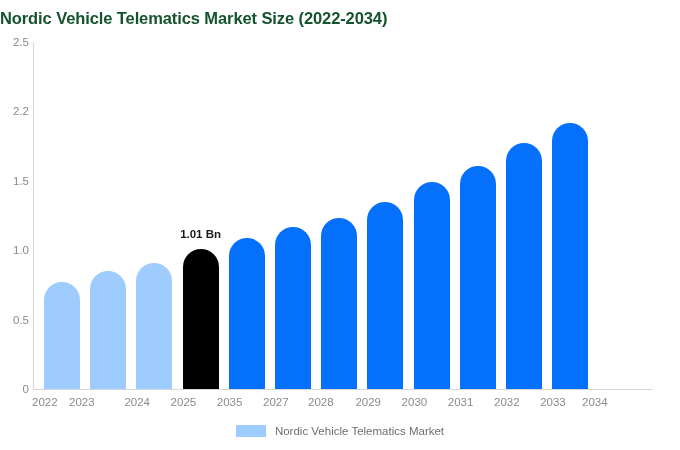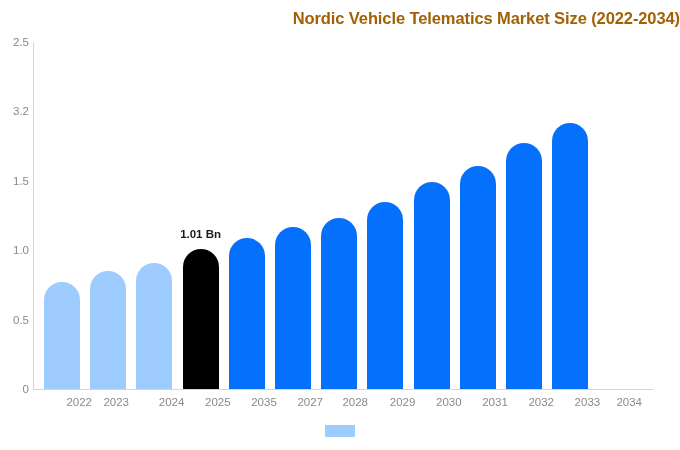--- a/index.html
+++ b/index.html
@@ -15,24 +15,24 @@
     width: 680px;
     height: 450px;
     background: #ffffff;
     overflow: hidden;
   }
   #chart-title {
     position: absolute;
     left: 0;
     top: 9px;
     width: 680px;
-    text-align: right;
+    text-align: left;
     font-size: 16.5px;
     font-weight: bold;
-    color: #a16207;
+    color: #14532d;
     letter-spacing: -0.1px;
   }
   
   #plot {
     position: absolute;
     left: 33px;
     top: 42px;
     width: 620px;
     height: 347px;
   }
@@ -87,21 +87,21 @@
     transform: translateX(-50%);
     font-size: 11.5px;
     font-weight: bold;
     color: #1b1b1b;
     white-space: nowrap;
   }
   .x-tick-label {
     position: absolute;
     top: 396px;
     width: 60px;
-    text-align: right;
+    text-align: left;
     font-size: 11.5px;
     color: #8a8a8a;
     white-space: nowrap;
   }
   #legend {
     position: absolute;
     left: 0;
     top: 425px;
     width: 680px;
     display: flex;
@@ -126,21 +126,21 @@
 
 <div id="chart-root">
 
   <div id="chart-title">Nordic Vehicle Telematics Market Size (2022-2034)</div>
 
   <div id="y-tick-labels">
       <div class="y-tick-label" style="top: 389px;">0</div>
       <div class="y-tick-label" style="top: 319.6px;">0.5</div>
       <div class="y-tick-label" style="top: 250.2px;">1.0</div>
       <div class="y-tick-label" style="top: 180.8px; margin-left: 41px;">1.5</div>
-      <div class="y-tick-label" style="top: 111.4px;">3.2</div>
+      <div class="y-tick-label" style="top: 111.4px;">2.2</div>
       <div class="y-tick-label" style="top: 42px;">2.5</div>
     </div>
 
   <div id="y-axis-line"></div>
   <div id="x-axis-line"></div>
 
   <div id="plot">
       <div class="bar-slot" style="left: 11px; height: 347px;">
         <div class="bar" style="height: 106.876px; background: rgb(158, 204, 254);"></div>
       </div>
@@ -175,20 +175,21 @@
       <div class="bar-slot" style="left: 473px; height: 347px;">
         <div class="bar" style="height: 245.676px; background: rgb(5, 112, 251);"></div>
       </div>
       <div class="bar-slot" style="left: 519.2px; height: 347px;">
         <div class="bar" style="height: 266.496px; background: rgb(5, 112, 251);"></div>
       </div>
     </div>
 
   <div id="legend">
     <span id="legend-swatch"></span>
+    <span id="legend-label">Nordic Vehicle Telematics Market</span>
   </div>
 
 <div class="x-tick-label" style="left: 32px;">2022</div>
     <div class="x-tick-label" style="left: 69px;">2023</div>
     <div class="x-tick-label" style="left: 124.4px;">2024</div>
     <div class="x-tick-label" style="left: 170.6px;">2025</div>
     <div class="x-tick-label" style="left: 216.8px;">2035</div>
     <div class="x-tick-label" style="left: 263px;">2027</div>
     <div class="x-tick-label" style="left: 308px;">2028</div>
     <div class="x-tick-label" style="left: 355.4px;">2029</div>

